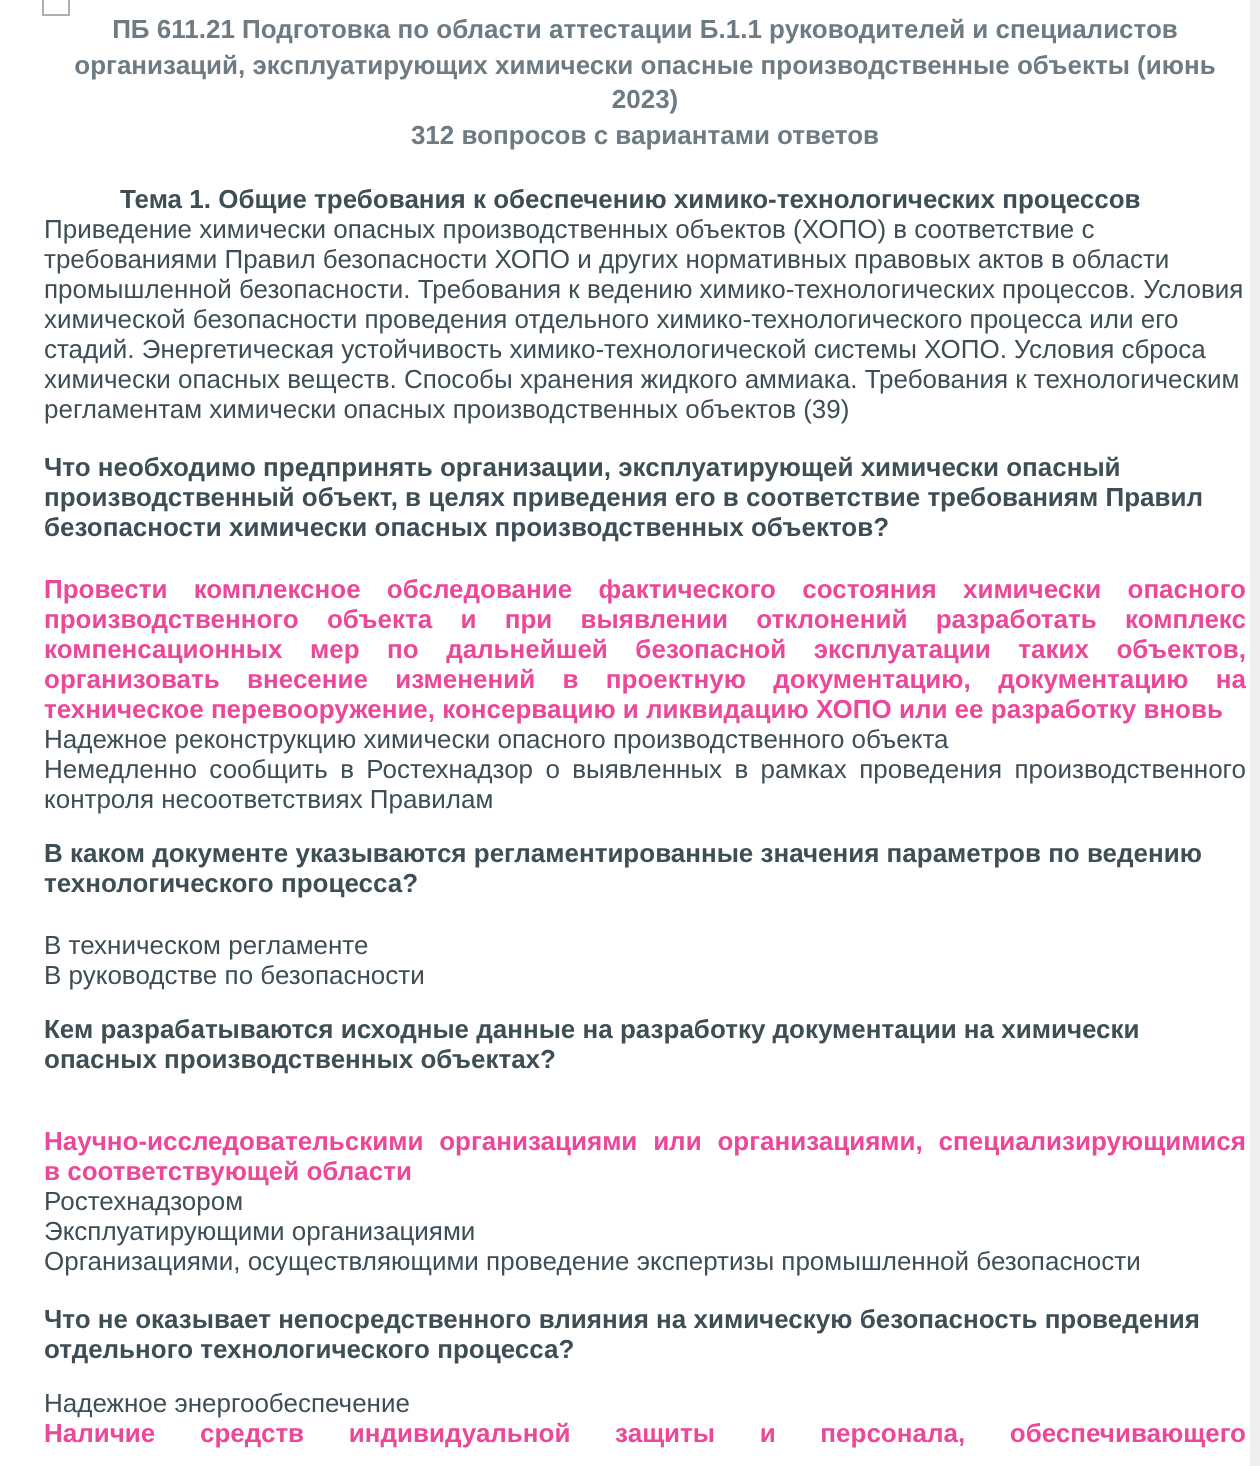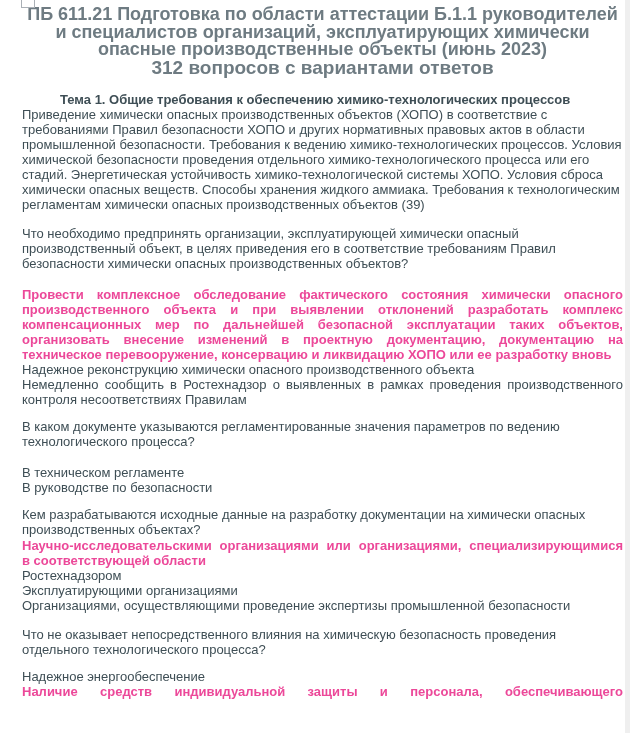--- a/index.html
+++ b/index.html
@@ -34,48 +34,48 @@
     position: absolute;
     right: 0;
     top: 0;
     width: 5px;
     height: 733px;
     background: #efefef;
   }
   .doc-title {
     text-align: center;
     font-weight: bold;
-    font-size: 18px;
+    font-size: 13px;
     line-height: 17.5px;
     color: #6e7b82;
   }
   .doc-subtitle {
     text-align: center;
     font-weight: bold;
-    font-size: 19px;
+    font-size: 13px;
     line-height: 17px;
     color: #6e7b82;
   }
   .topic-heading {
     font-weight: bold;
     text-indent: 38px;
     margin-top: 16px;
   }
   .para { margin: 0; }
-  .question { font-weight: normal; }
+  .question { font-weight: bold; }
   .answer { }
   .answer.correct {
     color: #ec4899;
     font-weight: bold;
   }
   .justify { text-align: justify; }
   .justify-last { text-align: justify; text-align-last: justify; }
   .mt12 { margin-top: 12px; }
   .mt14 { margin-top: 14px; }
-  .mt15 { margin-top: 1px; }
+  .mt15 { margin-top: 26px; }
   .mt16 { margin-top: 16px; }
 </style>
 </head>
 <body>
 
 <div class="content">
 
   <div class="artifact-box"></div>
 
   <div class="doc-title">ПБ 611.21 Подготовка по области аттестации Б.1.1 руководителей и специалистов организаций, эксплуатирующих химически опасные производственные объекты (июнь 2023)</div>

